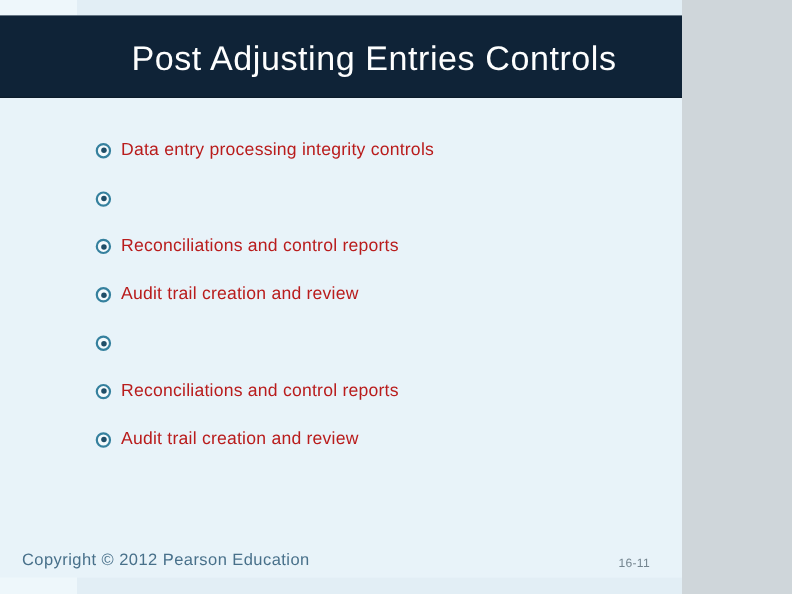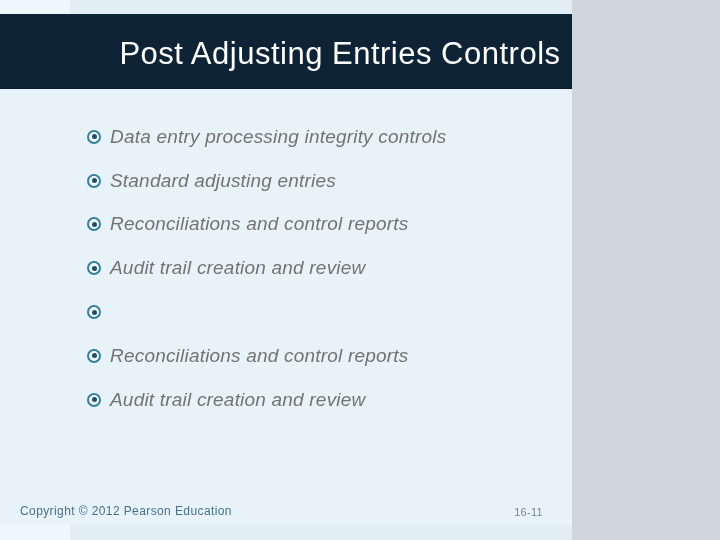--- a/index.html
+++ b/index.html
@@ -3,21 +3,21 @@
 <meta charset="utf-8">
 <style>
   html, body {
     margin: 0;
     padding: 0;
     background: #cfd6da;
     font-family: "Liberation Sans", sans-serif;
   }
   .slide {
     position: relative;
-    width: 572px;
+    width: 620px;
     height: 540px;
     background: #e8f3f9;
     overflow: hidden;
   }
   
   .edge-strip {
     position: absolute;
     left: 0;
     width: 720px;
     height: 14px;
@@ -83,32 +83,31 @@
     justify-content: center;
     margin-right: 9px;
   }
   .target-icon .dot {
     width: 5px;
     height: 5px;
     border-radius: 50%;
     background: #1f4e68;
   }
   .bullet-text {
-    font-size: 19px;
-    color: #737373;
+    font-size: 16px;
+    color: #b91c1c;
     letter-spacing: 0.2px;
     white-space: nowrap;
-    font-style: italic;
   }
   
   .footer-copyright {
     position: absolute;
     left: 20px;
     bottom: 22px;
-    font-size: 12px;
+    font-size: 15px;
     color: #48708a;
     letter-spacing: 0.4px;
   }
   .slide-number {
     position: absolute;
     right: 29px;
     bottom: 22px;
     font-size: 11px;
     color: #74858f;
     letter-spacing: 0.3px;
@@ -132,21 +131,20 @@
     <li class="bullet-item">
       <span class="target-icon">
           <span class="dot"></span>
         </span>
       <span class="bullet-text">Data entry processing integrity controls</span>
     </li>
     <li class="bullet-item">
       <span class="target-icon">
           <span class="dot"></span>
         </span>
-      <span class="bullet-text">Standard adjusting entries</span>
     </li>
     <li class="bullet-item">
       <span class="target-icon">
           <span class="dot"></span>
         </span>
       <span class="bullet-text">Reconciliations and control reports</span>
     </li>
     <li class="bullet-item">
       <span class="target-icon">
           <span class="dot"></span>

